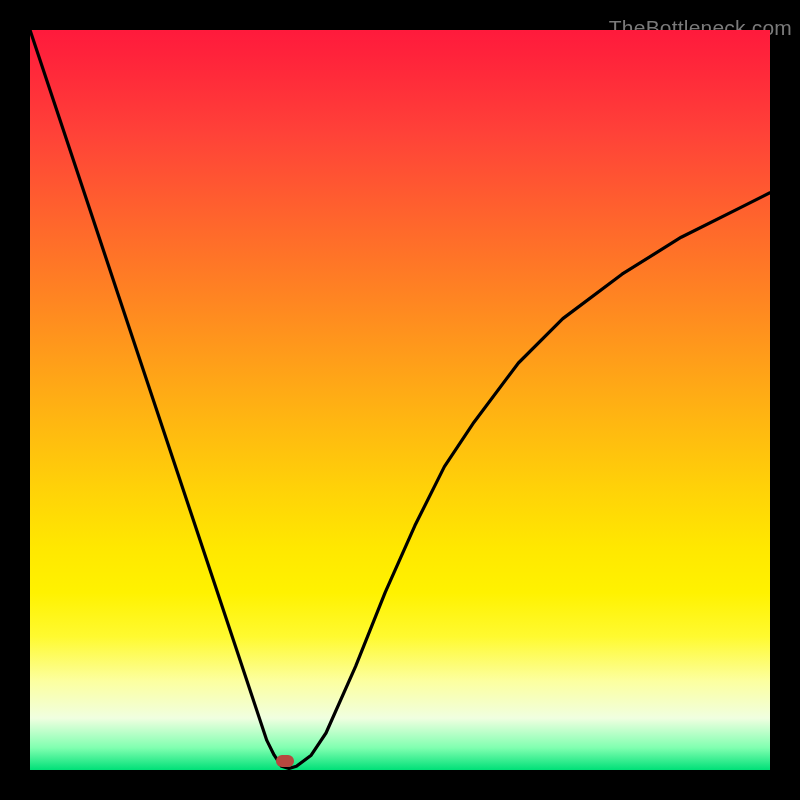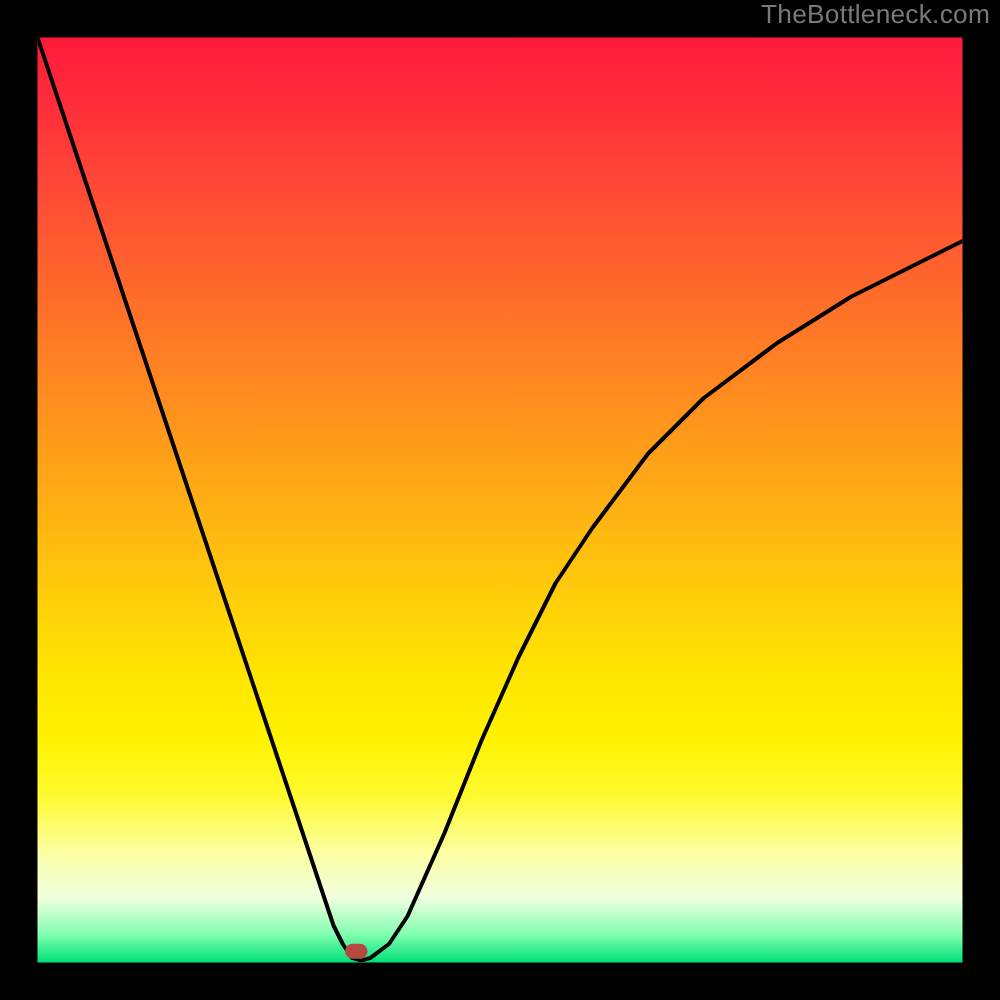--- a/index.html
+++ b/index.html
@@ -29,21 +29,21 @@
       #ffe800 70%,
       #fff200 76%,
       #fffa30 82%,
       #fcffa0 88%,
       #f0ffe0 93%,
       #80ffb0 97%,
       #00e078 100%);
   }
   .watermark {
     position: absolute;
-    top: 0;
+    top: 16px;
     right: 8px;
     font-family: Arial, Helvetica, sans-serif;
     font-size: 21px;
     color: #7a7a7a;
     letter-spacing: 0.2px;
   }
   .marker {
     position: absolute;
     width: 18px;
     height: 12px;

